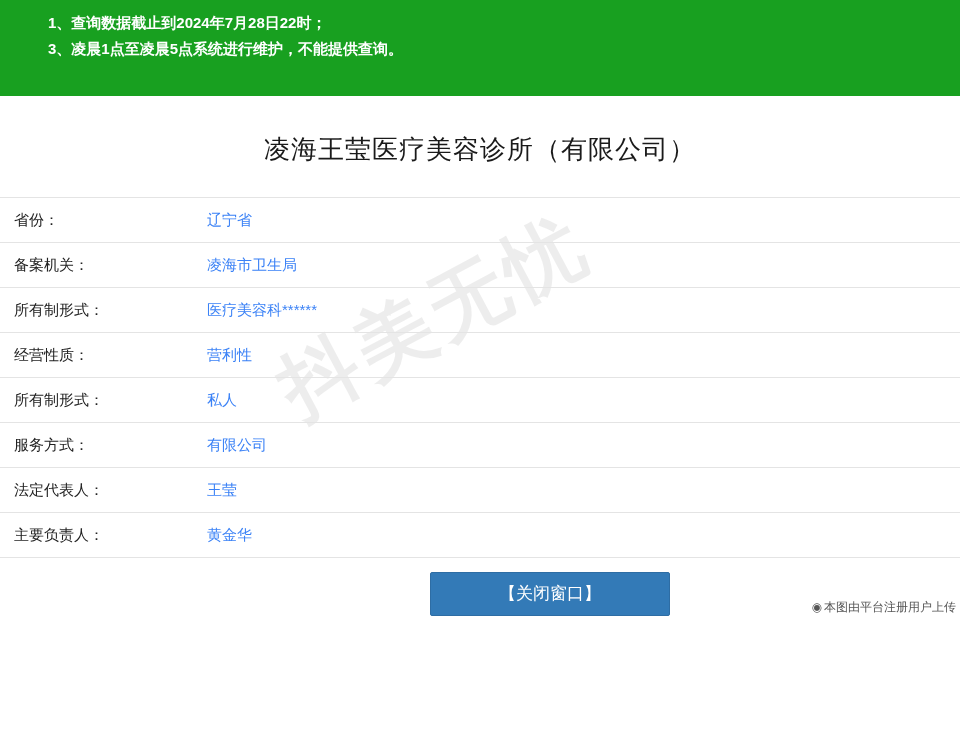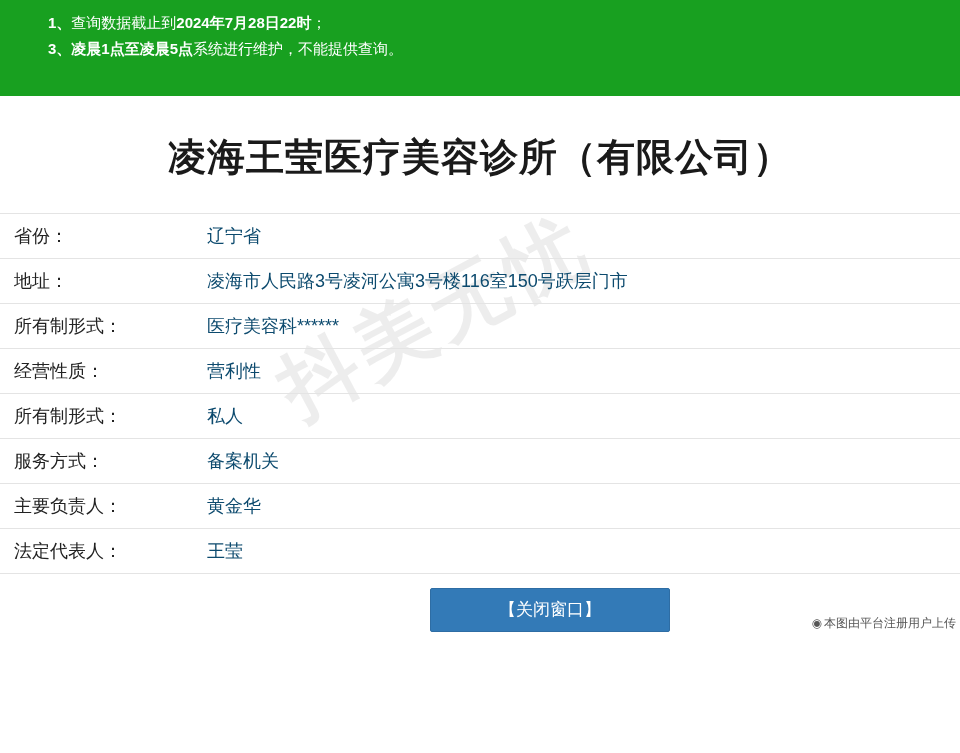--- a/index.html
+++ b/index.html
@@ -23,56 +23,56 @@
     height: 96px;
   }
   .notice-line {
     font-size: 15px;
     line-height: 26px;
     padding-left: 48px;
     white-space: nowrap;
     font-weight: bold;
   }
   .notice-line .idx { font-weight: bold; }
-  .notice-line .plain { font-weight: normal; }
+  .notice-line .plain { font-weight: bold; }
   .notice-line .strong { font-weight: bold; }
 
   
   .title {
     text-align: center;
-    font-size: 38px;
-    font-weight: bold;
+    font-size: 26px;
+    font-weight: normal;
     color: #1a1a1a;
     padding: 36px 0 30px 0;
     letter-spacing: 1px;
   }
 
   
   .info-table {
     width: 960px;
     border-collapse: collapse;
     position: relative;
     z-index: 2;
   }
   .info-table tr { height: 45px; }
   .info-table td {
     border-top: 1px solid #e4e4e4;
     border-bottom: 1px solid #e4e4e4;
-    font-size: 18px;
+    font-size: 15px;
     color: #333333;
     padding: 0 0 0 14px;
     background: transparent;
   }
   .info-table td.label {
     width: 195px;
     color: #222222;
   }
   .info-table td.value {
     padding-left: 12px;
-    color: #0c4a6e;
+    color: #3b82f6;
   }
 
   
   .watermark {
     position: absolute;
     left: 300px;
     top: 245px;
     width: 420px;
     height: 250px;
     pointer-events: none;
@@ -140,46 +140,46 @@
 
   <div class="watermark">抖美无忧</div>
 
   <table class="info-table">
     <tbody>
       <tr>
         <td class="label">省份：</td>
         <td class="value">辽宁省</td>
       </tr>
       <tr>
-        <td class="label">地址：</td>
-        <td class="value">凌海市人民路3号凌河公寓3号楼116室150号跃层门市</td>
+        <td class="label">备案机关：</td>
+        <td class="value">凌海市卫生局</td>
       </tr>
       <tr>
         <td class="label">所有制形式：</td>
         <td class="value">医疗美容科******</td>
       </tr>
       <tr>
         <td class="label">经营性质：</td>
         <td class="value">营利性</td>
       </tr>
       <tr>
         <td class="label">所有制形式：</td>
         <td class="value">私人</td>
       </tr>
       <tr>
         <td class="label">服务方式：</td>
-        <td class="value">备案机关</td>
+        <td class="value">有限公司</td>
+      </tr>
+      <tr>
+        <td class="label">法定代表人：</td>
+        <td class="value">王莹</td>
       </tr>
       <tr>
         <td class="label">主要负责人：</td>
         <td class="value">黄金华</td>
-      </tr>
-      <tr>
-        <td class="label">法定代表人：</td>
-        <td class="value">王莹</td>
       </tr>
     </tbody>
   </table>
 
   <div class="footer">
     <button class="close-btn">【关闭窗口】</button>
     <div class="corner-note">
       <span class="cam">◉</span><span>本图由平台注册用户上传</span>
     </div>
   </div>

